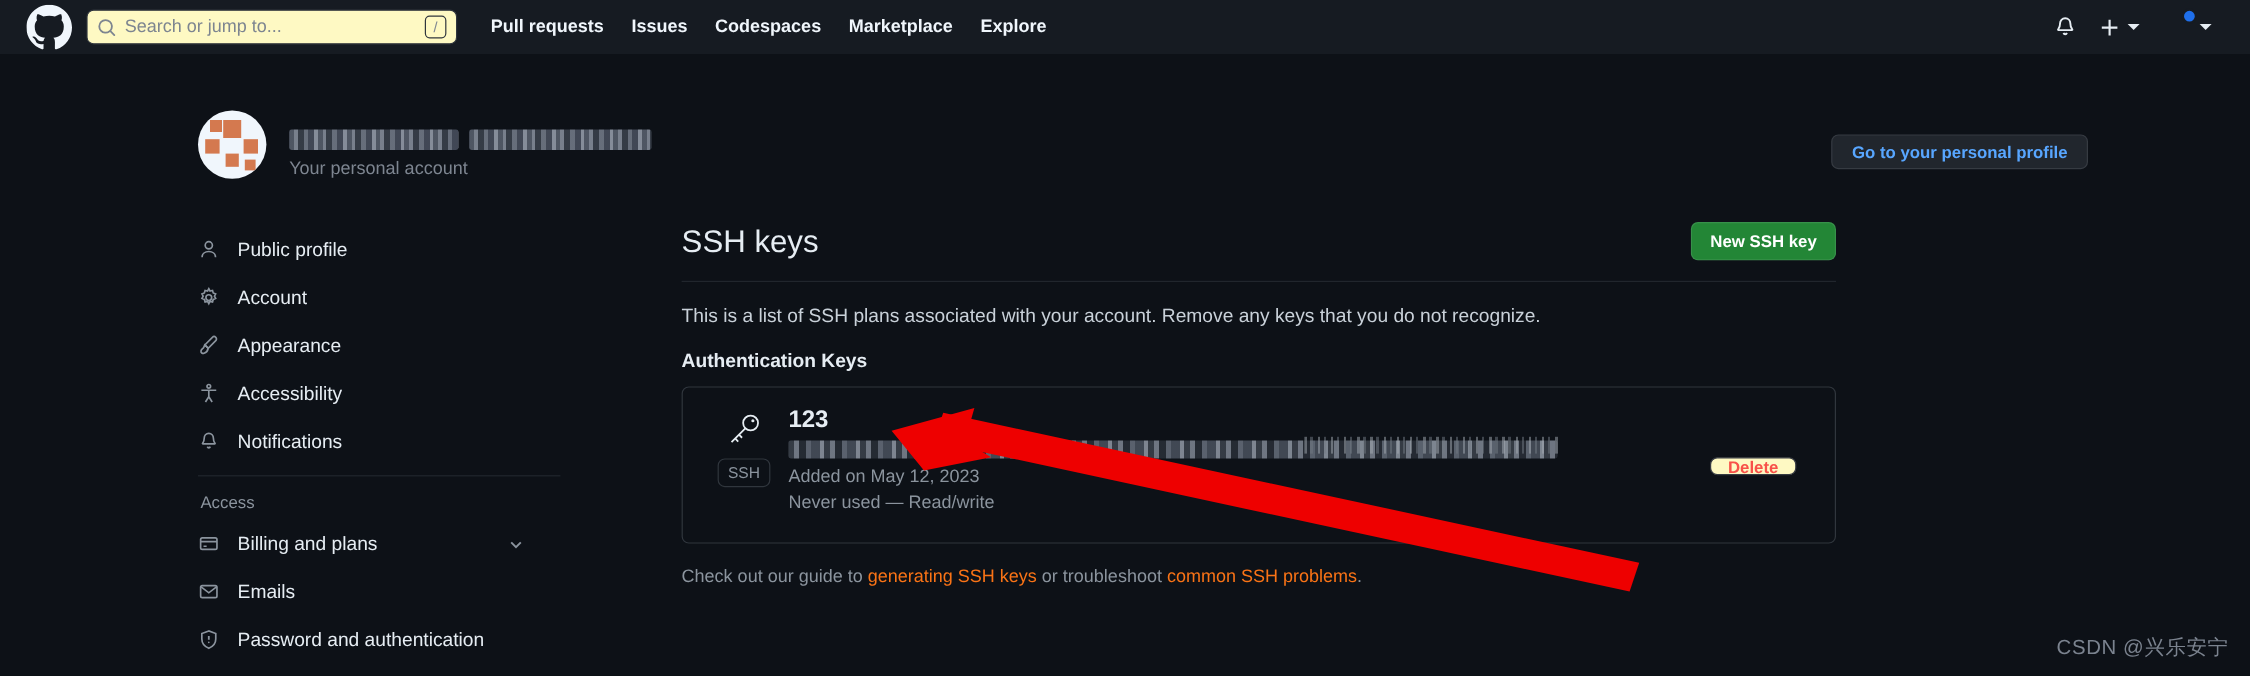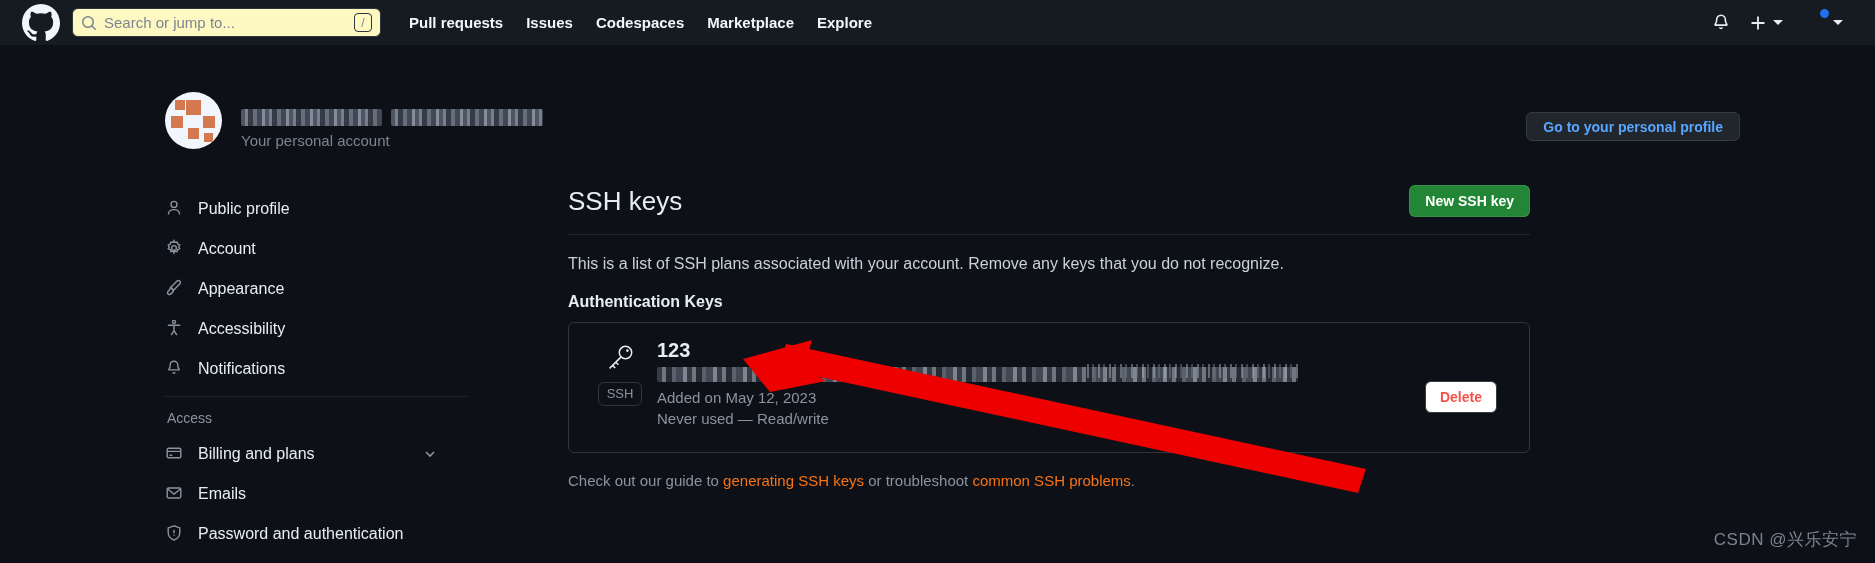--- a/index.html
+++ b/index.html
@@ -196,22 +196,22 @@
     content: ""; position: absolute; left: 430px; top: -3px;
     width: 212px; height: 14px; opacity: .5;
     background: repeating-linear-gradient(90deg,
       #c9d1d9 0px, #c9d1d9 2px, transparent 2px, transparent 5px,
       #8b949e 5px, #8b949e 7px, transparent 7px, transparent 11px);
   }
   .key-meta { font-size: 15px; color: #8b949e; margin-top: 7px; }
   .key-meta + .key-meta { margin-top: 4px; }
   .delete-btn {
     flex: none; align-self: flex-start; margin-top: 42px; margin-right: 16px;
-    height: 32px; padding: 0 14px;
-    background: #ffffff; border: 1px solid #363b42; border-radius: 6px;
+    height: 15px; padding: 0 14px;
+    background: #fef9c3; border: 1px solid #363b42; border-radius: 6px;
     color: #f85149; font-size: 14px; font-weight: 600;
     display: flex; align-items: center; cursor: pointer;
     font-family: "Liberation Sans", sans-serif;
   }
   .footnote { margin-top: 19px; font-size: 15px; color: #8b949e; }
   .footnote a { color: #f97316; text-decoration: none; cursor: pointer; }
 
   
   .annotation {
     position: absolute; left: 0; top: 0;

